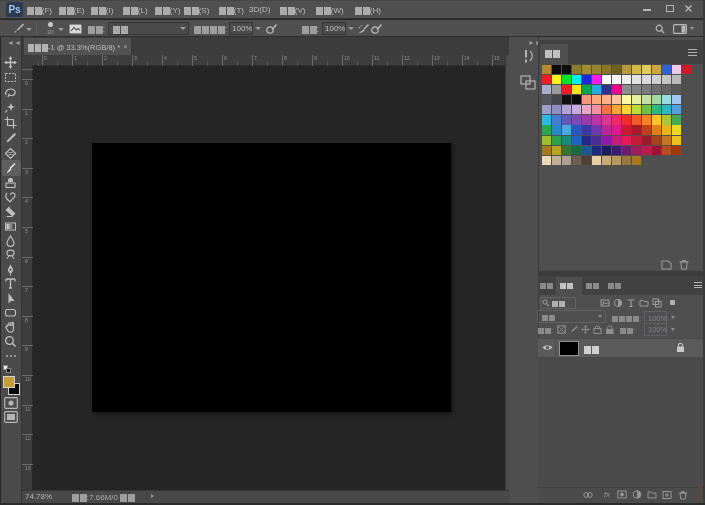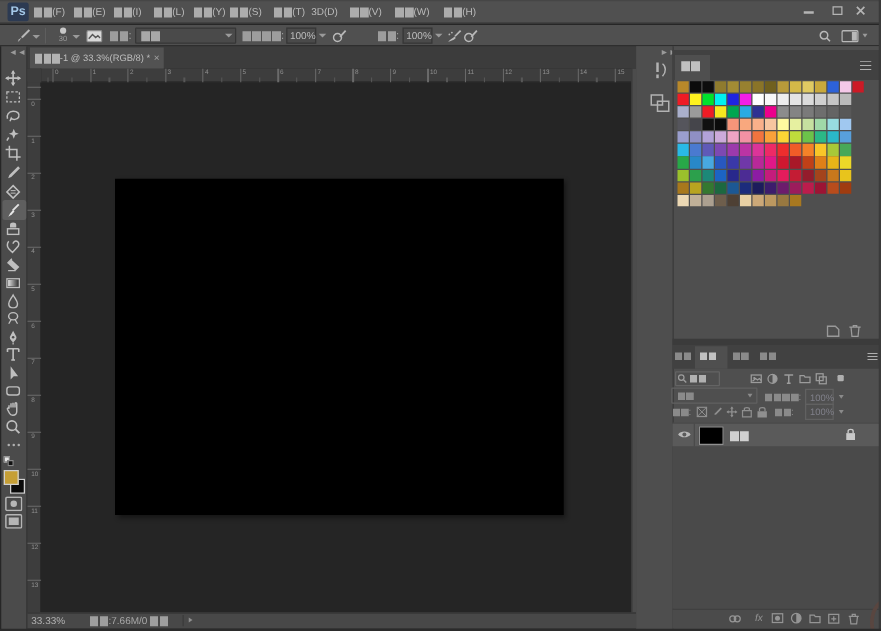--- a/index.html
+++ b/index.html
@@ -210,21 +210,21 @@
 <div class="abs" style="left:25px;top:347px;color:#909090;font-size:6px;line-height:6px;transform:scale(0.85);transform-origin:0 0;">9</div>
 <div class="abs" style="left:25px;top:377px;color:#909090;font-size:6px;line-height:6px;transform:scale(0.85);transform-origin:0 0;">10</div>
 <div class="abs" style="left:25px;top:407px;color:#909090;font-size:6px;line-height:6px;transform:scale(0.85);transform-origin:0 0;">11</div>
 <div class="abs" style="left:25px;top:436px;color:#909090;font-size:6px;line-height:6px;transform:scale(0.85);transform-origin:0 0;">12</div>
 <div class="abs" style="left:25px;top:466px;color:#909090;font-size:6px;line-height:6px;transform:scale(0.85);transform-origin:0 0;">13</div>
 <div class="abs" style="left:33px;top:66px;width:472px;height:424px;background:#252525;"></div>
 <div class="abs" style="left:92px;top:143px;width:359px;height:269px;background:#000;box-shadow:2px 2px 4px rgba(0,0,0,0.45);"></div>
 <div class="abs" style="left:505px;top:55px;width:4px;height:435px;background:#4c4c4c;border-left:1px solid #383838;"></div>
 <div class="abs" style="left:22px;top:490px;width:487px;height:13px;background:#484848;border-top:1px solid #363636;"></div>
 <div class="abs" style="left:22px;top:503px;width:683px;height:2px;background:#2e2e2e;"></div>
-<div class="abs lat" style="left:25px;top:493px;font-size:8px;color:#b2b2b2;">33.33%</div>
+<div class="abs lat" style="left:25px;top:493px;font-size:8px;color:#b2b2b2;">74.78%</div>
 <div class="abs" style="left:72px;top:493px;line-height:8px;"><span style="display:inline-block;vertical-align:middle;height:8px;width:14.8px;background-image:repeating-linear-gradient(90deg,#9e9e9e 0 6.8px,rgba(0,0,0,0) 6.8px 8.0px);"></span><span class="lat" style="font-size:8px;vertical-align:middle;color:#a8a8a8;">:7.66M/0 </span><span style="display:inline-block;vertical-align:middle;height:8px;width:14.8px;background-image:repeating-linear-gradient(90deg,#9e9e9e 0 6.8px,rgba(0,0,0,0) 6.8px 8.0px);"></span></div>
 <div class="abs" style="left:146px;top:492px;width:1px;height:9px;background:#3a3a3a;"></div>
 <div class="abs" style="left:151px;top:494px;width:0;height:0;border-left:3.5px solid #8f8f8f;border-top:2.8px solid transparent;border-bottom:2.8px solid transparent;"></div>
 <div class="abs" style="left:509px;top:37px;width:196px;height:468px;background:#4e4e4e;"></div>
 <div class="abs" style="left:509px;top:37px;width:29px;height:468px;background:#4e4e4e;"></div>
 <div class="abs" style="left:528px;top:40px;color:#9a9a9a;font-size:7px;line-height:6px;">►►</div>
 <svg class="abs" style="left:521px;top:49px;" width="15" height="14" viewBox="0 0 15 14">
     <path d="M5 1 L5 8.5 M5 13.5 L5 10.5" stroke="#b2b2b2" stroke-width="2"></path>
     <path d="M9 2 C12 4 12 9 9 12" stroke="#b2b2b2" stroke-width="1.2" fill="none"></path>
   </svg>

